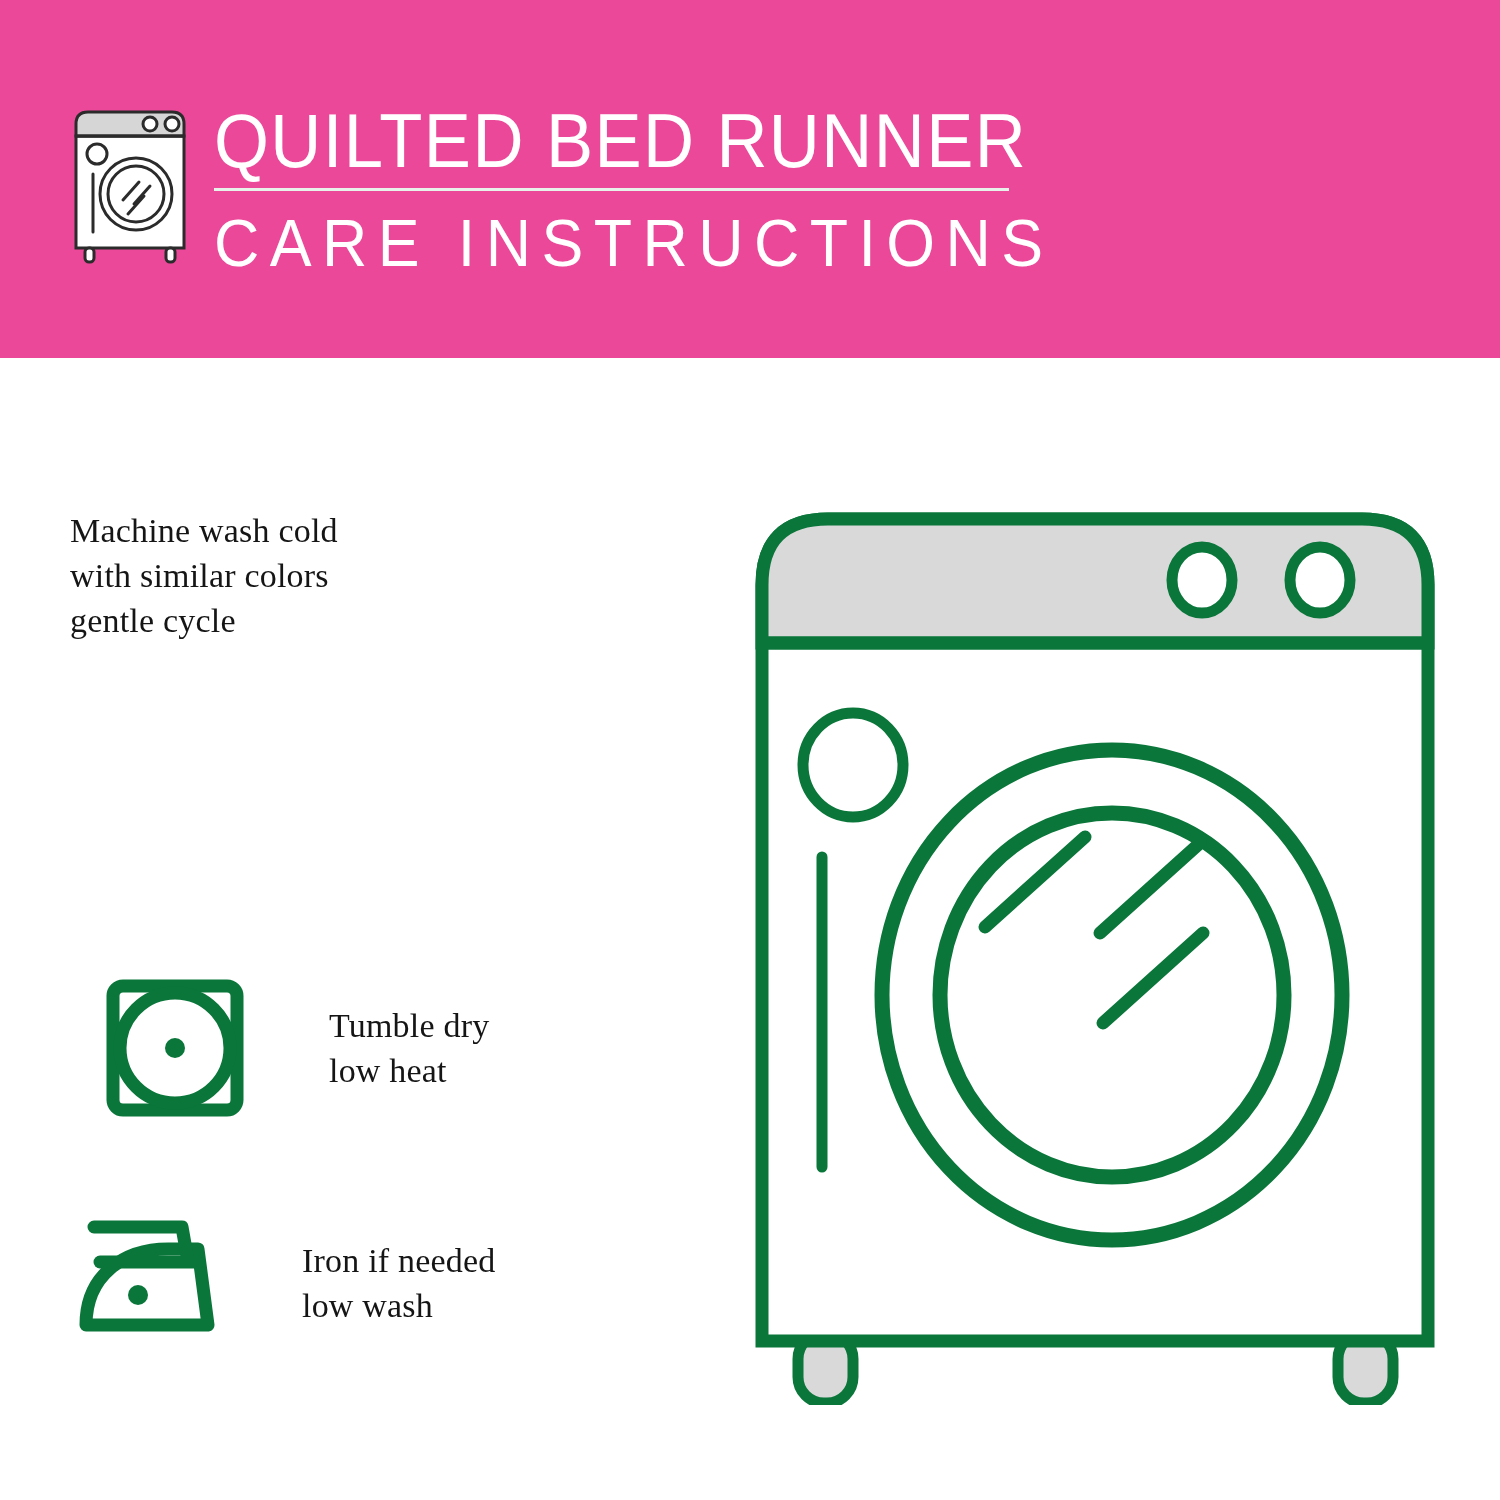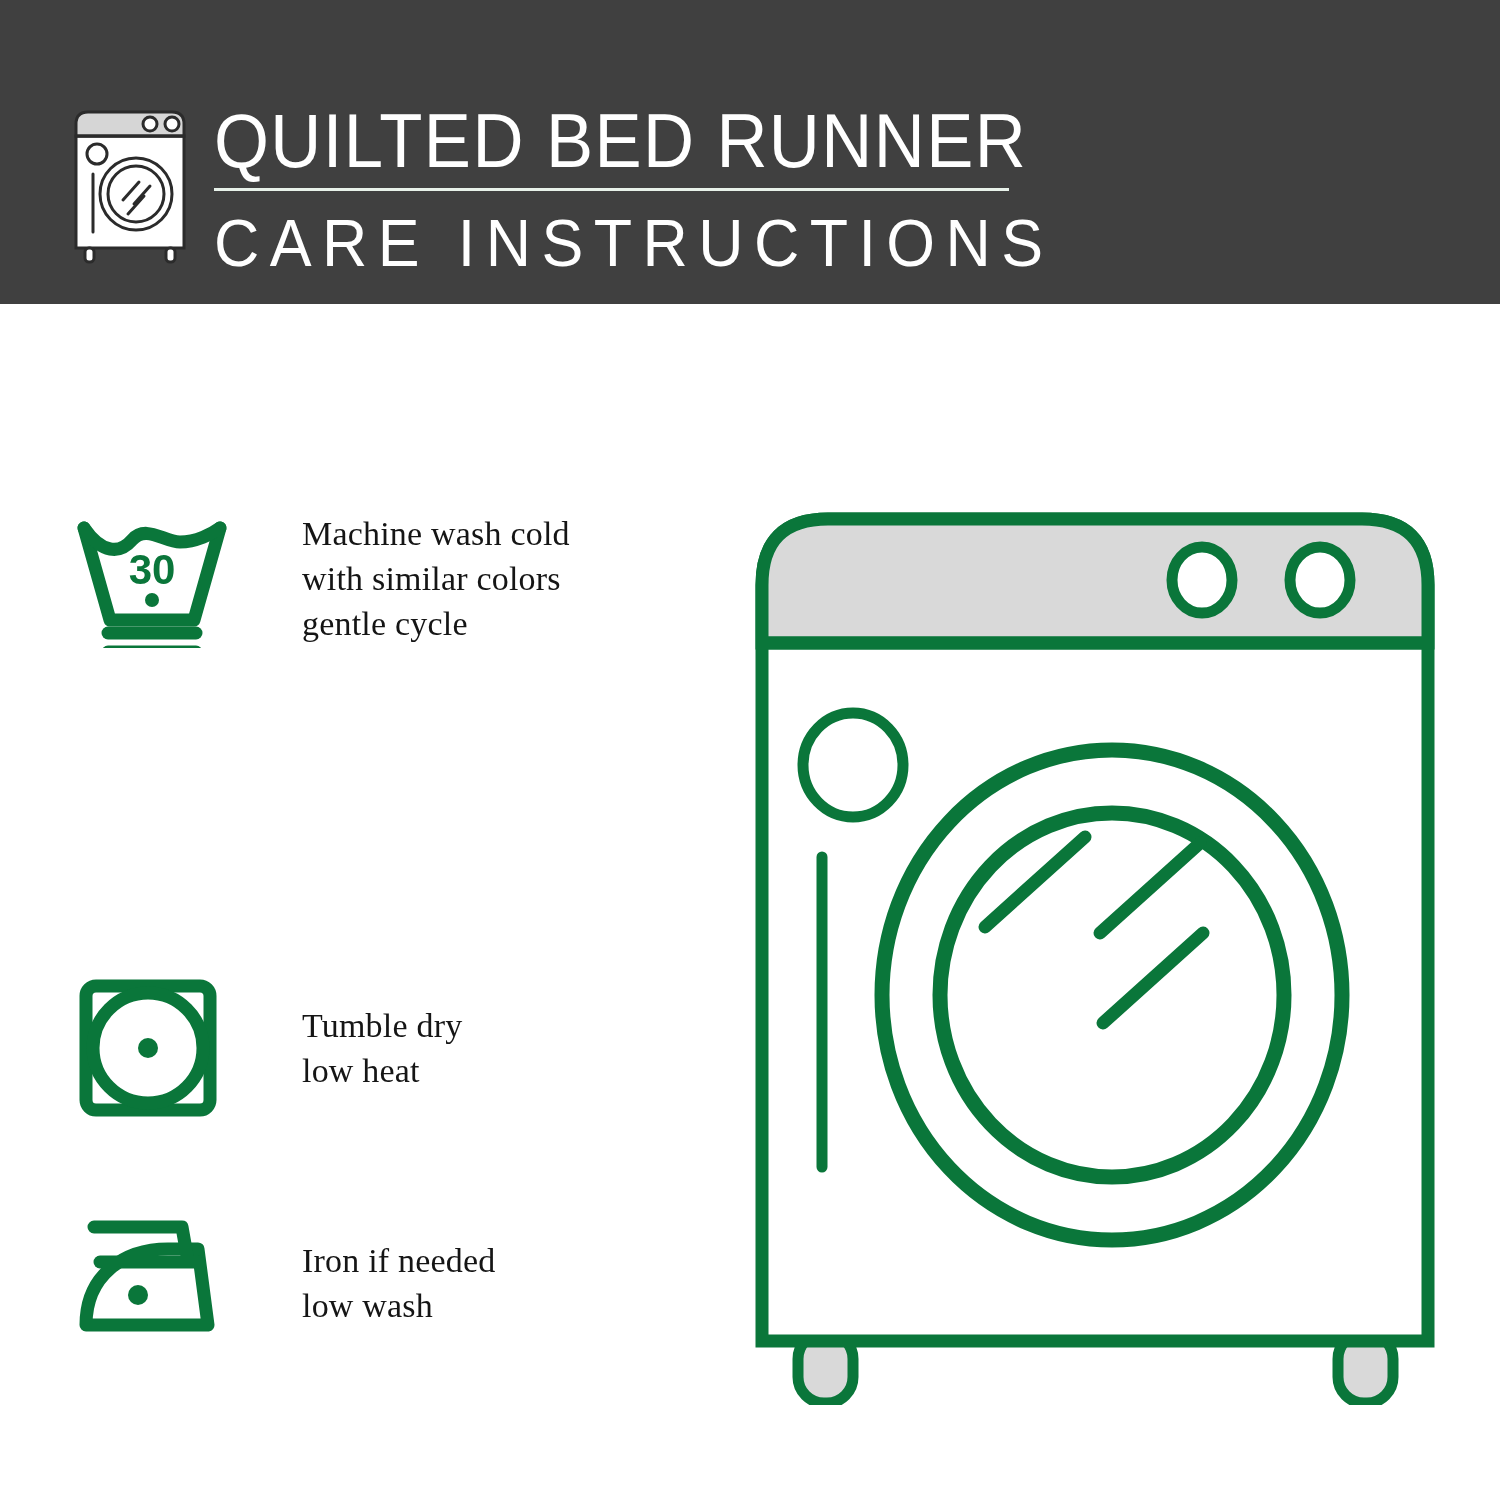--- a/index.html
+++ b/index.html
@@ -18,22 +18,22 @@
     background: #ffffff;
     overflow: hidden;
   }
 
   
   #header-band {
     position: absolute;
     left: 0;
     top: 0;
     width: 1500px;
-    height: 304px;
-    background: #404040;
+    height: 358px;
+    background: #ec4899;
   }
   #header-machine-icon {
     position: absolute;
     left: 66px;
     top: 104px;
     width: 128px;
     height: 160px;
   }
   #header-text-block {
     position: absolute;
@@ -150,39 +150,27 @@
     <div id="header-text-block">
       <div id="header-title">QUILTED BED RUNNER</div>
       <div id="header-divider"></div>
       <div id="header-subtitle">CARE INSTRUCTIONS</div>
     </div>
   </div>
 
   <div id="care-list">
 
     <div class="care-row" style="top:150px;">
-      <div class="care-symbol">
-        <svg viewBox="0 0 160 140" width="160" height="140" aria-hidden="true">
-          <g fill="none" stroke="#0a763a" stroke-width="13" stroke-linecap="round" stroke-linejoin="round">
-            <path d="M 12 20 L 38 112 L 122 112 L 148 20"></path>
-            <path d="M 12 20 C 30 46 48 46 60 32 C 74 16 92 34 108 34 C 124 34 140 26 148 20"></path>
-            <line x1="36" y1="125" x2="124" y2="125"></line>
-            <line x1="36" y1="144" x2="124" y2="144"></line>
-          </g>
-          <text x="80" y="76" text-anchor="middle" font-family="Liberation Sans, sans-serif" font-size="42" font-weight="bold" fill="#0a763a">30</text>
-          <circle cx="80" cy="92" r="7" fill="#0a763a"></circle>
-        </svg>
-      </div>
       <div class="care-text">Machine wash cold
 with similar colors
 gentle cycle</div>
     </div>
 
 
-    <div class="care-row" style="top:620px;">
+    <div class="care-row" style="top:620px;padding-left:27px;">
       <div class="care-symbol">
         <svg viewBox="0 0 160 140" width="160" height="140" aria-hidden="true">
           <g fill="none" stroke="#0a763a" stroke-width="13" stroke-linecap="round" stroke-linejoin="round">
             <rect x="14" y="8" width="124" height="124" rx="10"></rect>
             <circle cx="76" cy="70" r="55"></circle>
           </g>
           <circle cx="76" cy="70" r="10" fill="#0a763a"></circle>
         </svg>
       </div>
       <div class="care-text">Tumble dry

